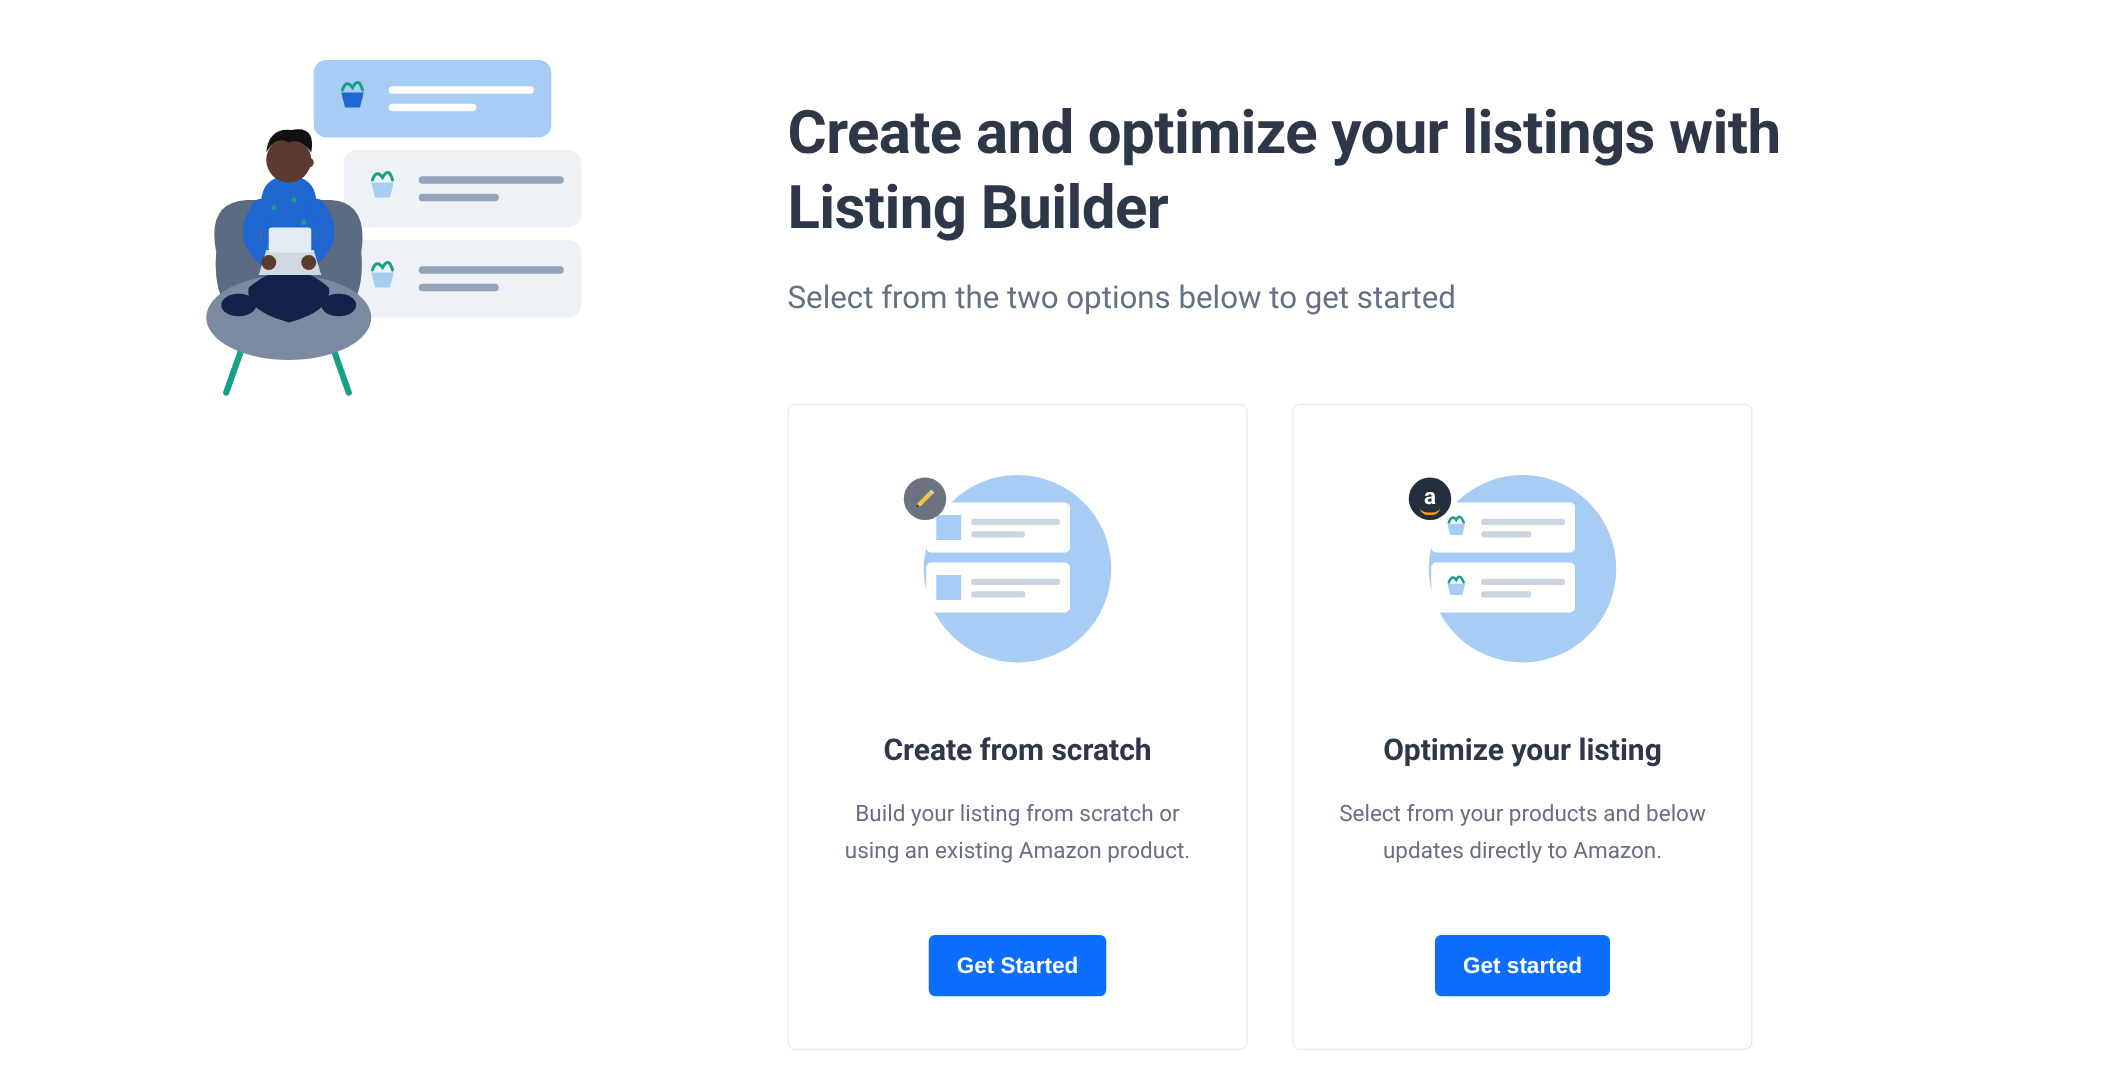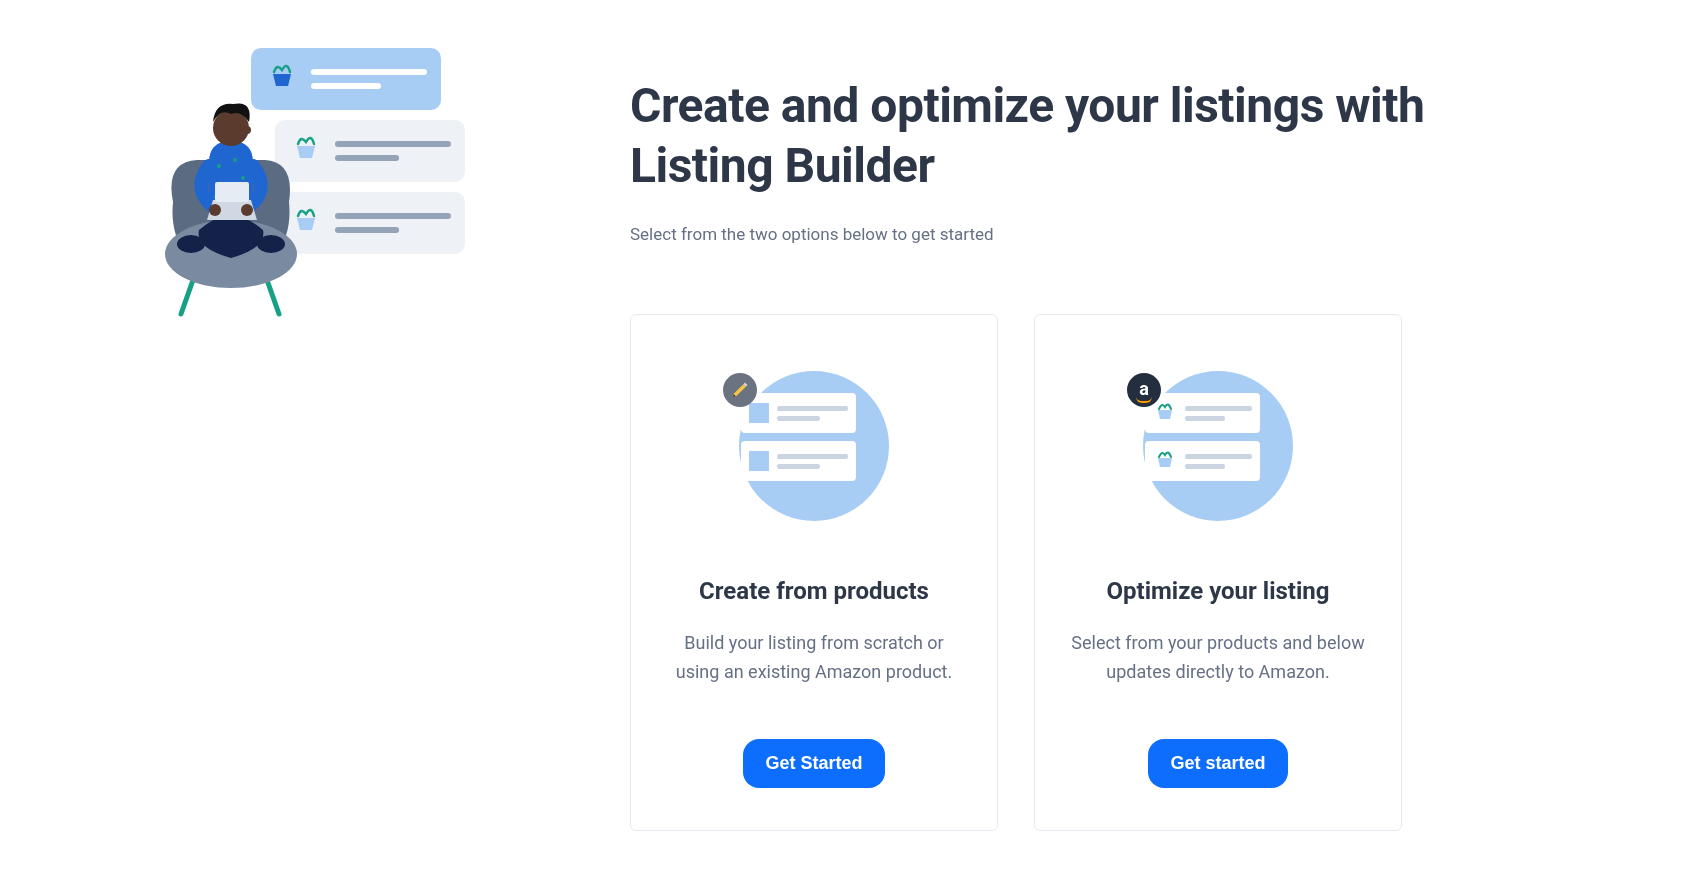--- a/index.html
+++ b/index.html
@@ -43,21 +43,21 @@
   }
   h1.title{
     font-size:48px;
     line-height:1.25;
     font-weight:700;
     margin:0 0 28px 0;
     color:#2d3748;
     letter-spacing:-0.5px;
   }
   .subtitle{
-    font-size:17px;
+    font-size:25px;
     color:var(--ink-500);
     margin:0 0 70px 0;
   }
   .cards{
     display:flex;
     gap:36px;
   }
   .card{
     width:368px;
     border:1px solid var(--card-border);
@@ -85,21 +85,21 @@
     font-size:18px;
     line-height:1.6;
     color:var(--ink-500);
     margin:0 0 52px 0;
     max-width:300px;
   }
   .btn{
     background:var(--blue);
     color:#fff;
     border:none;
-    border-radius:16px;
+    border-radius:5px;
     font-size:18px;
     font-weight:600;
     padding:14px 22px;
     cursor:pointer;
   }
   
   .hero{
     width:300px;
     height:280px;
     position:relative;
@@ -273,21 +273,21 @@
               </div>
             <div class="badge pencil">
               <svg viewBox="0 0 24 24" width="20" height="20">
                 <path d="M4 20 L8 19 L19 8 L16 5 L5 16 Z" fill="#f6c445"></path>
                 <path d="M16 5 L19 8 L21 6 L18 3 Z" fill="#d1d5db"></path>
                 <path d="M4 20 L6.5 19.3 L4.7 17.5 Z" fill="#111"></path>
               </svg>
             </div>
           </div>
         </div>
-        <h3>Create from products</h3>
+        <h3>Create from scratch</h3>
         <p>Build your listing from scratch or using an existing Amazon product.</p>
         <button class="btn">Get Started</button>
       </div>
 
       <div class="card">
         <div class="card-illus">
           <div class="mini">
             <div class="circle"></div>
             <div class="doc doc1">
               <div class="plant-mini">

